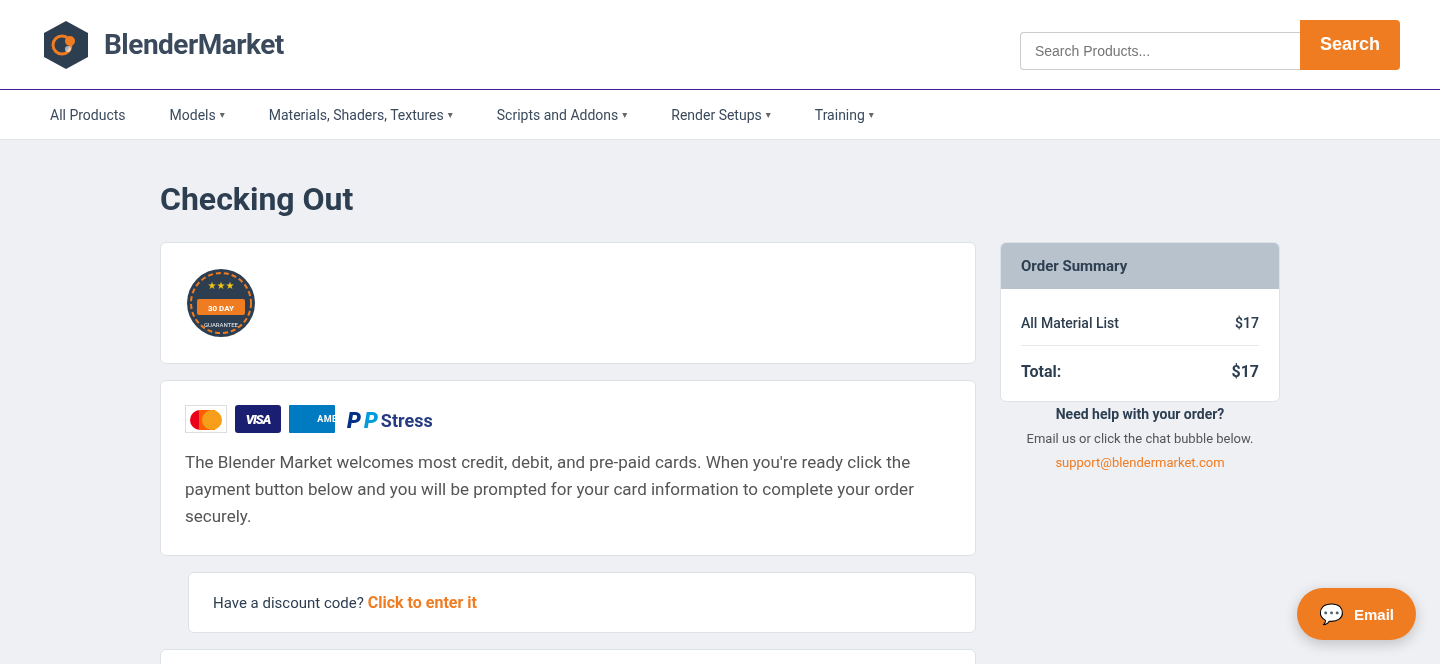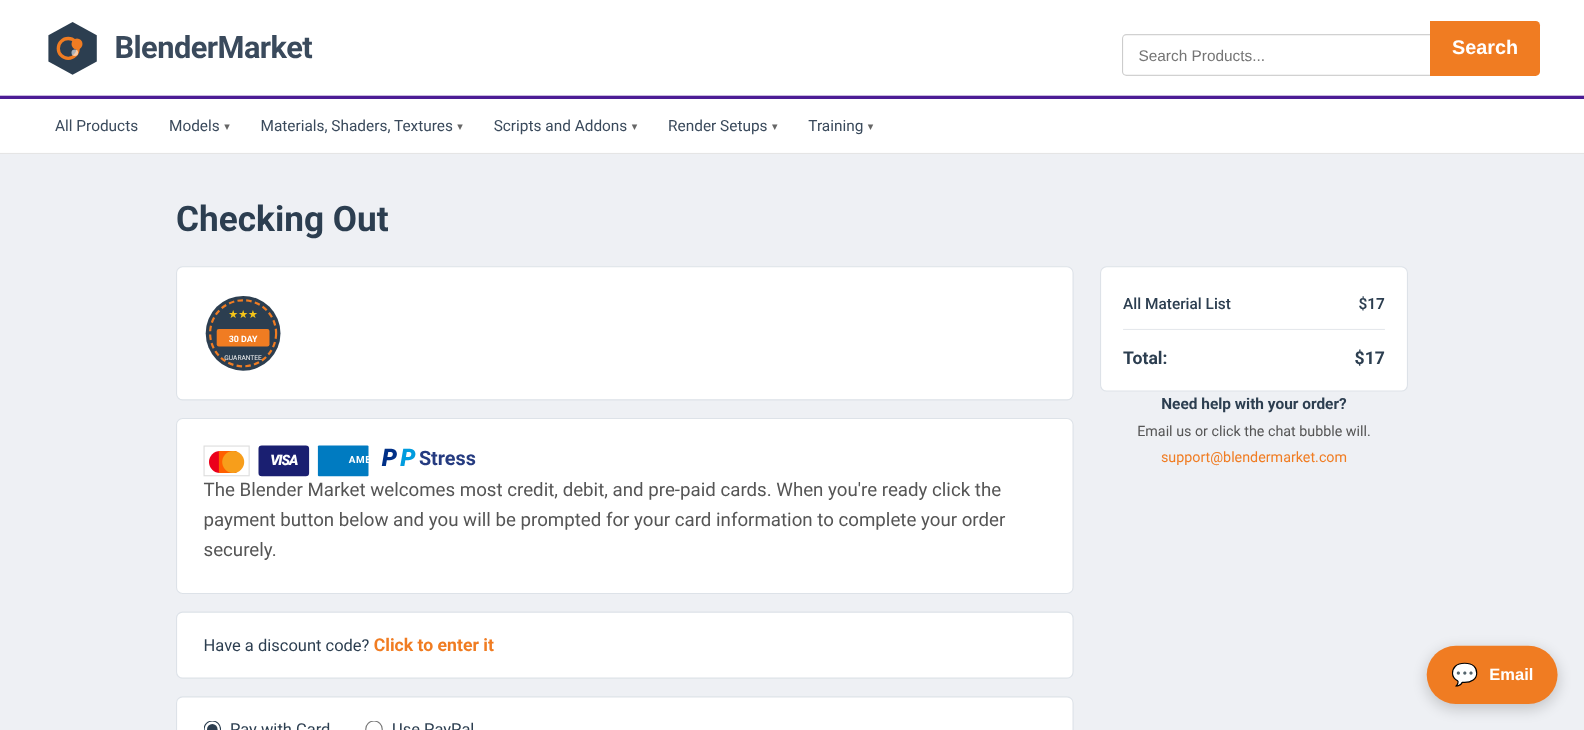--- a/index.html
+++ b/index.html
@@ -6,21 +6,21 @@
     body { font-family: -apple-system, BlinkMacSystemFont, 'Segoe UI', Roboto, sans-serif; background: #eef0f4; color: #333; }
 
     
     .header {
       background: #fff;
       padding: 0 40px;
       display: flex;
       align-items: center;
       justify-content: space-between;
       height: 90px;
-      border-bottom: 3px solid #4c1d95;
+      border-bottom: 1px solid #4c1d95;
     }
     .logo-area {
       display: flex;
       align-items: center;
       gap: 12px;
     }
     .logo-hex {
       width: 52px;
       height: 52px;
     }
@@ -55,21 +55,21 @@
       font-weight: 600;
       cursor: pointer;
     }
 
     
     .nav {
       background: #fff;
       padding: 0 40px;
       display: flex;
       align-items: center;
-      gap: 8px;
+      gap: 24px;
       height: 50px;
       border-bottom: 1px solid #e5e5e5;
     }
     .nav-item {
       display: flex;
       align-items: center;
       gap: 4px;
       padding: 0 10px;
       height: 50px;
       font-size: 14px;
@@ -138,22 +138,23 @@
     }
     .stress-free-text .subtitle {
       font-size: 13px;
       color: #555;
       line-height: 1.5;
     }
 
     
     .payment-icons {
       display: flex;
-      align-items: flex-start;
+      align-items: flex-end;
       gap: 8px;
+      margin-bottom: 16px;
     }
     .mc-icon {
       background: #fff;
       border: 1px solid #ddd;
       width: 42px;
       height: 28px;
       position: relative;
       overflow: hidden;
     }
     .mc-left { position: absolute; left: 4px; top: 4px; width: 20px; height: 20px; border-radius: 50%; background: #eb001b; }
@@ -200,20 +201,21 @@
 
     .payment-desc {
       font-size: 17px;
       color: #555;
       line-height: 1.6;
     }
 
     
     .discount-card {
       padding: 20px 24px;
+      margin-left: 28px;
     }
     .discount-text {
       font-size: 15px;
       color: #2c3e50;
     }
     .discount-link {
       color: #f07c22;
       font-weight: 700;
       cursor: pointer;
       text-decoration: none;
@@ -422,36 +424,37 @@
         <label class="radio-label">
           <input type="radio" class="radio-input" name="payment" value="paypal" style="">
           <span>Use PayPal</span>
         </label>
       </div>
 
     </div>
 
     <div class="right-col">
       <div class="order-summary">
+        <div class="order-summary-header">Order Summary</div>
         <div class="order-summary-body">
           <div class="order-row">
             <span class="label">All Material List</span>
             <span class="amount">$17</span>
           </div>
           <hr class="order-divider">
           <div class="order-total-row">
             <span>Total:</span>
             <span>$17</span>
           </div>
         </div>
       </div>
 
       <div class="help-section">
         <strong>Need help with your order?</strong><br>
-        <span>Email us or click the chat bubble will.</span><br>
+        <span>Email us or click the chat bubble below.</span><br>
         <a class="help-email" href="mailto:support@blendermarket.com">support@blendermarket.com</a>
       </div>
     </div>
   </div>
 </main>
 
 <button class="help-chat-btn">
   <span class="chat-icon">💬</span>
   <span>Email</span>
 </button>

